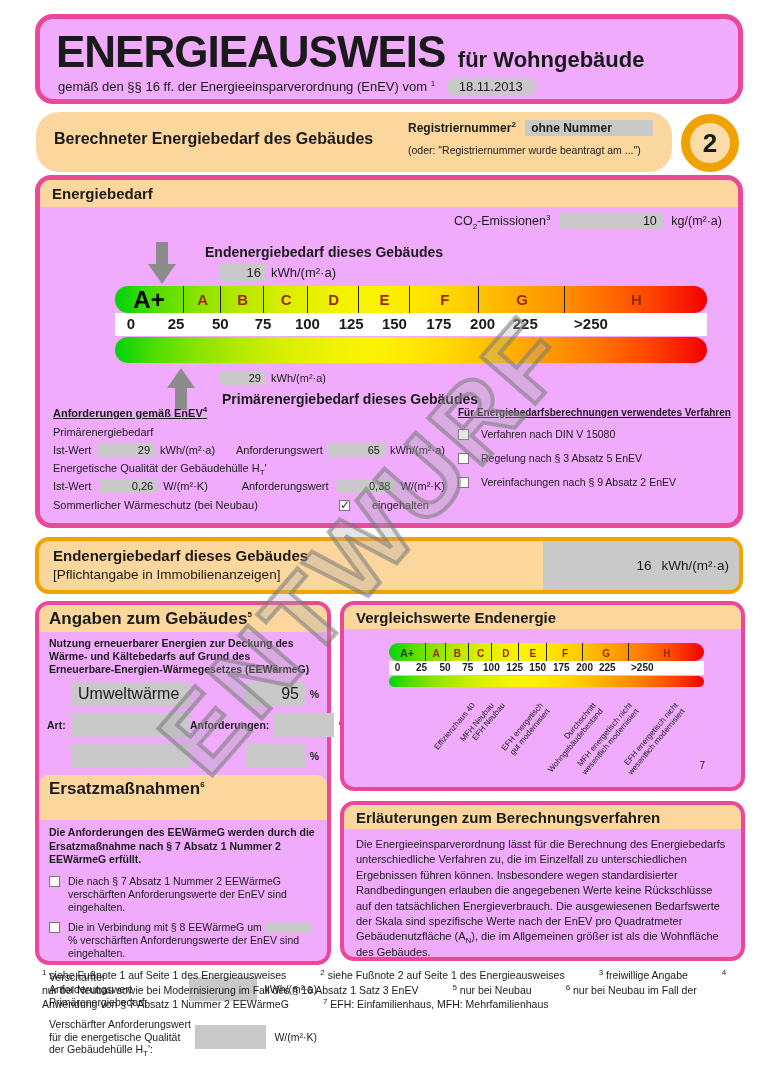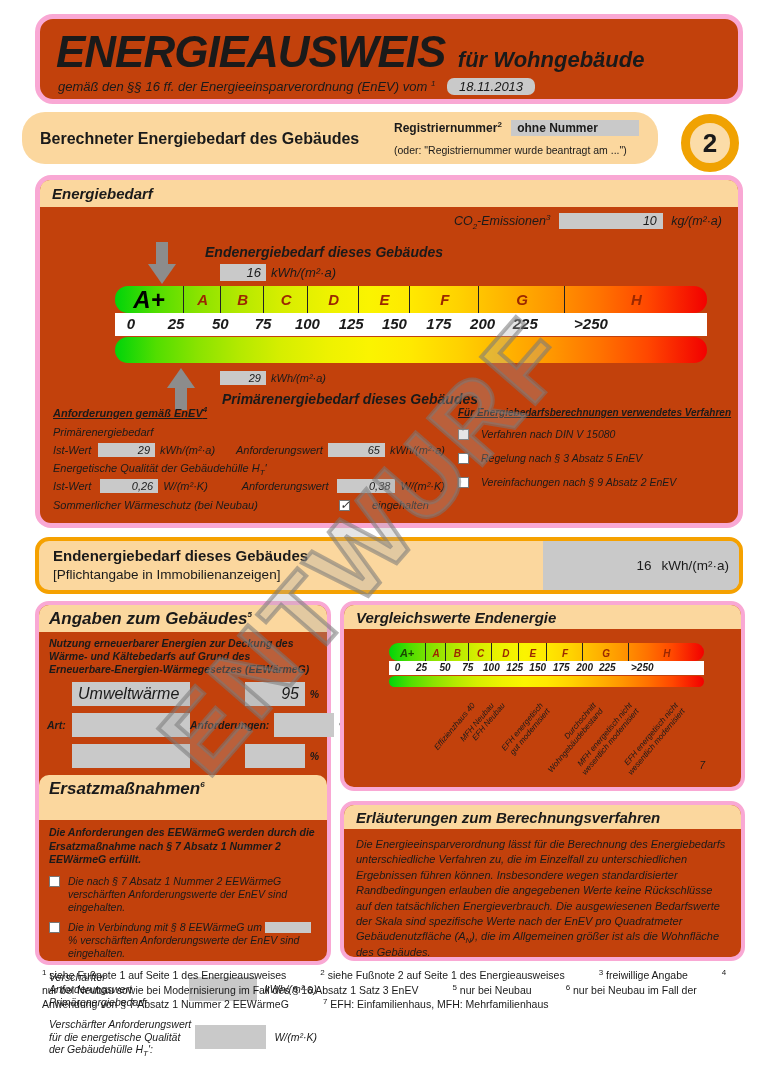--- a/index.html
+++ b/index.html
@@ -7,40 +7,40 @@
         font-family:"Liberation Sans",sans-serif;color:#1a1a1a;overflow:hidden;}
 
   
   .watermark{position:absolute;left:25px;top:290px;width:680px;height:510px;
     display:flex;align-items:center;justify-content:center;
     transform:rotate(-49deg);font-size:104px;font-weight:bold;letter-spacing:6px;
     color:rgba(170,170,170,0.30);-webkit-text-stroke:4px rgba(120,120,120,0.55);
     z-index:60;pointer-events:none;}
 
   
-  .panel{position:absolute;background:#c2410c;border:5px solid #f9a8d4;border-radius:16px;box-sizing:border-box;font-style:italic;}
+  .panel{position:absolute;background:#f0abfc;border:5px solid #ec4899;border-radius:16px;box-sizing:border-box;}
   .peach{background:#FBD79E;}
   .hband{background:#FBD79E;border-radius:10px 10px 0 0;font-weight:bold;box-sizing:border-box;}
   .gbox{background:#c9c9c9;display:inline-block;box-sizing:border-box;}
   sup{font-size:8px;vertical-align:super;line-height:0;}
   sub{font-size:8px;vertical-align:sub;line-height:0;}
   .cb{display:inline-block;width:11px;height:11px;border:1px solid #777;background:#fff;
       position:relative;flex:none;box-sizing:border-box;}
   .cb.checked::after{content:"\2713";position:absolute;left:0;top:-3px;font-size:12px;color:#333;}
 
   
   .title-panel{left:35px;top:14px;width:708px;height:90px;border-radius:18px;}
   .title-row{padding:8px 0 0 16px;white-space:nowrap;}
   .main-title{font-size:44px;font-weight:bold;letter-spacing:-1px;}
   .title-suffix{font-size:22px;font-weight:bold;margin-left:8px;}
   .subtitle-row{padding-left:18px;font-size:13px;margin-top:1px;}
   .date-box{padding:1px 12px;margin-left:8px;font-size:13px;border-radius:7px;}
 
   
-  .band-header{position:absolute;left:22px;top:112px;width:636px;height:52px;border-radius:23px;}
+  .band-header{position:absolute;left:36px;top:112px;width:636px;height:60px;border-radius:23px;}
   .bh-title{position:absolute;left:18px;top:18px;font-size:16px;font-weight:bold;}
   .bh-reg{position:absolute;left:372px;top:8px;font-size:12px;font-weight:bold;}
   .bh-reg .gbox{width:128px;padding:1px 6px;margin-left:6px;font-weight:bold;}
   .bh-hint{position:absolute;left:372px;top:32px;font-size:10.5px;font-weight:normal;}
   .page-badge{position:absolute;left:681px;top:114px;width:40px;height:40px;border:9px solid #F0A202;
     border-radius:50%;background:#FBDCA8;text-align:center;line-height:40px;font-size:26px;font-weight:bold;}
 
   
   .eb-panel{left:35px;top:175px;width:708px;height:353px;}
   .eb-head{height:27px;font-size:15px;padding:5px 0 0 12px;}

